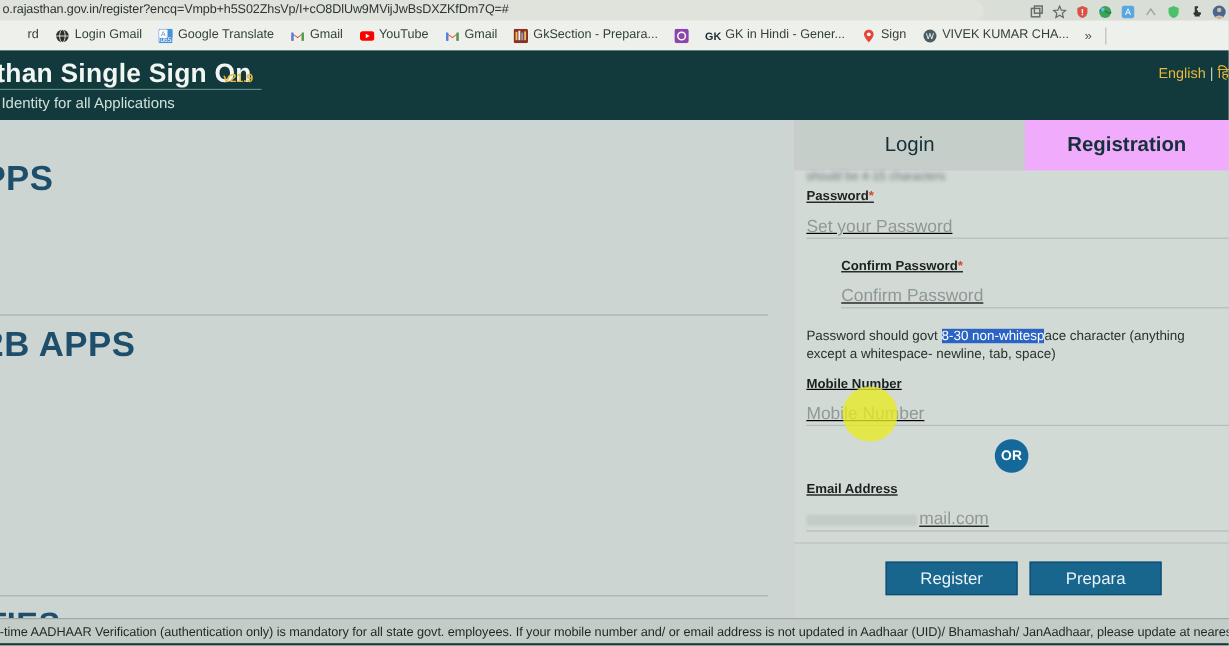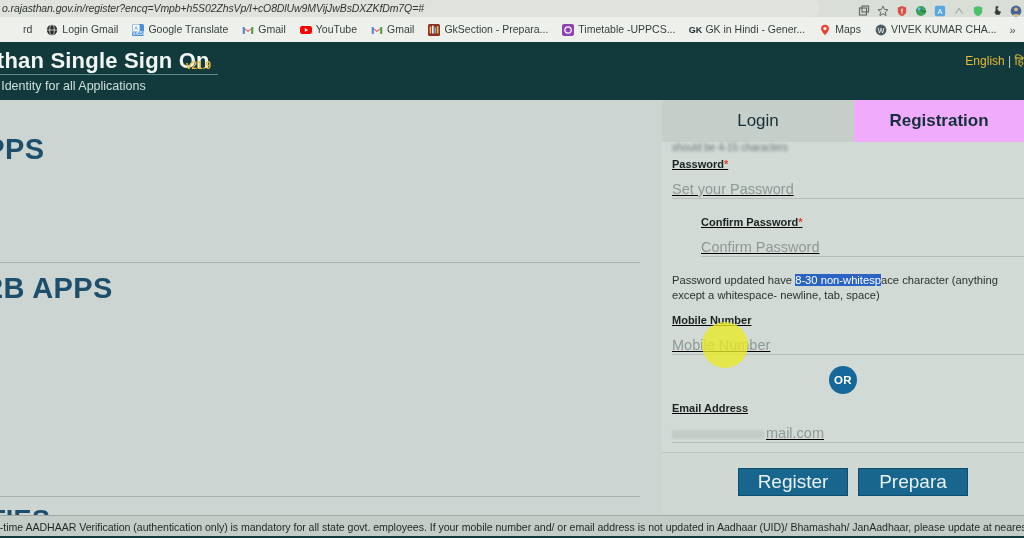--- a/index.html
+++ b/index.html
@@ -20,21 +20,20 @@
   }
   .omnibar-fill {
     position: absolute; left: 0; top: 0; width: 820px; height: 17px;
     background: #dfe3dc; border-radius: 0 9px 9px 0;
   }
   .url-text {
     position: absolute; left: 2px; top: 1px;
     font-size: 10.5px; color: #2c3530; letter-spacing: -0.1px;
     white-space: nowrap; line-height: 15px;
     filter: blur(0.25px);
-    font-style: italic;
   }
   .omni-icons { position: absolute; right: 2px; top: 0px; height: 17px; display: flex; align-items: center; gap: 7px; }
   .omni-ico { width: 12px; height: 12px; display: block; position: relative; opacity: .92; }
 
   .bookmark-row {
     position: absolute; left: 0; top: 17px; width: 1024px; height: 25px;
     background: #eef0ec;
     display: flex; align-items: center; gap: 0px;
     padding-left: 0px;
     overflow: hidden;
@@ -164,21 +163,21 @@
 
   .btn-row {
     position: absolute; left: 0; top: 352px; width: 362px; height: 63px;
     background: #cfd8d3;
     border-top: 1px solid #bcc5c0;
   }
   .btn {
     position: absolute; top: 15px; height: 28px;
     background: #18658e; color: #eaf2f6;
     border: 1px solid #0f4c6d;
-    font-size: 19px;
+    font-size: 14px;
     display: flex; align-items: center; justify-content: center;
     cursor: pointer;
   }
   .btn-register { left: 76px; width: 110px; }
   .btn-cancel { left: 196px; width: 110px; }
 
   
   .cursor-halo {
     position: absolute; left: 702px; top: 322px;
     width: 46px; height: 46px; border-radius: 50%;
@@ -345,36 +344,35 @@
         <span class="bm-label">GkSection - Prepara...</span>
       </div>
 
       <div class="bm">
         <span class="bm-ico">
           <svg width="12" height="12" viewBox="0 0 12 12">
               <rect x="0" y="0" width="12" height="12" rx="2" fill="#8e44ad"></rect>
               <circle cx="6" cy="6" r="3.2" fill="none" stroke="#ffffff" stroke-width="1.2"></circle>
             </svg>
         </span>
-        <span class="bm-label">Timetable -UPPCS...</span>
       </div>
 
       <div class="bm">
         <span class="bm-ico" style="display:flex;align-items:center;justify-content:center;font-size:9px;font-weight:bold;color:#1c2a33;">GK</span>
         <span class="bm-label">GK in Hindi - Gener...</span>
       </div>
 
       <div class="bm">
         <span class="bm-ico">
           <svg width="12" height="12" viewBox="0 0 12 12">
               <path d="M6 0.8 C8.3 0.8 10 2.5 10 4.6 C10 7.3 6 11.4 6 11.4 S2 7.3 2 4.6 C2 2.5 3.7 0.8 6 0.8 Z" fill="#ea4335"></path>
               <circle cx="6" cy="4.6" r="1.6" fill="#ffffff"></circle>
             </svg>
         </span>
-        <span class="bm-label">Maps</span>
+        <span class="bm-label">Sign</span>
       </div>
 
       <div class="bm">
         <span class="bm-ico">
           <svg width="12" height="12" viewBox="0 0 12 12">
               <circle cx="6" cy="6" r="5.4" fill="#4a5d63"></circle>
               <text x="6" y="8.6" font-size="7" fill="#ffffff" text-anchor="middle" font-family="Liberation Sans">W</text>
             </svg>
         </span>
         <span class="bm-label">VIVEK KUMAR CHA...</span>
@@ -424,21 +422,21 @@
       </div>
 
       <div class="field" style="top:74px;margin-left:29px;">
         <div class="f-label">
           <span>Confirm Password</span><span class="req">*</span>
         </div>
         <div class="f-input">Confirm Password</div>
       </div>
 
       <div class="pw-hint" style="top:131px;">
-        <span>Password updated have </span><span class="sel">8-30 non-whitesp</span><span>ace character (anything except a whitespace- newline, tab, space)</span>
+        <span>Password should govt </span><span class="sel">8-30 non-whitesp</span><span>ace character (anything except a whitespace- newline, tab, space)</span>
       </div>
 
       <div class="field" style="top:172px;">
         <div class="f-label">Mobile Number</div>
         <div class="f-input">Mobile Number</div>
       </div>
 
       <div class="or-badge" style="left:167px; top:224px;">OR</div>
 
       <div class="field" style="top:260px;">

